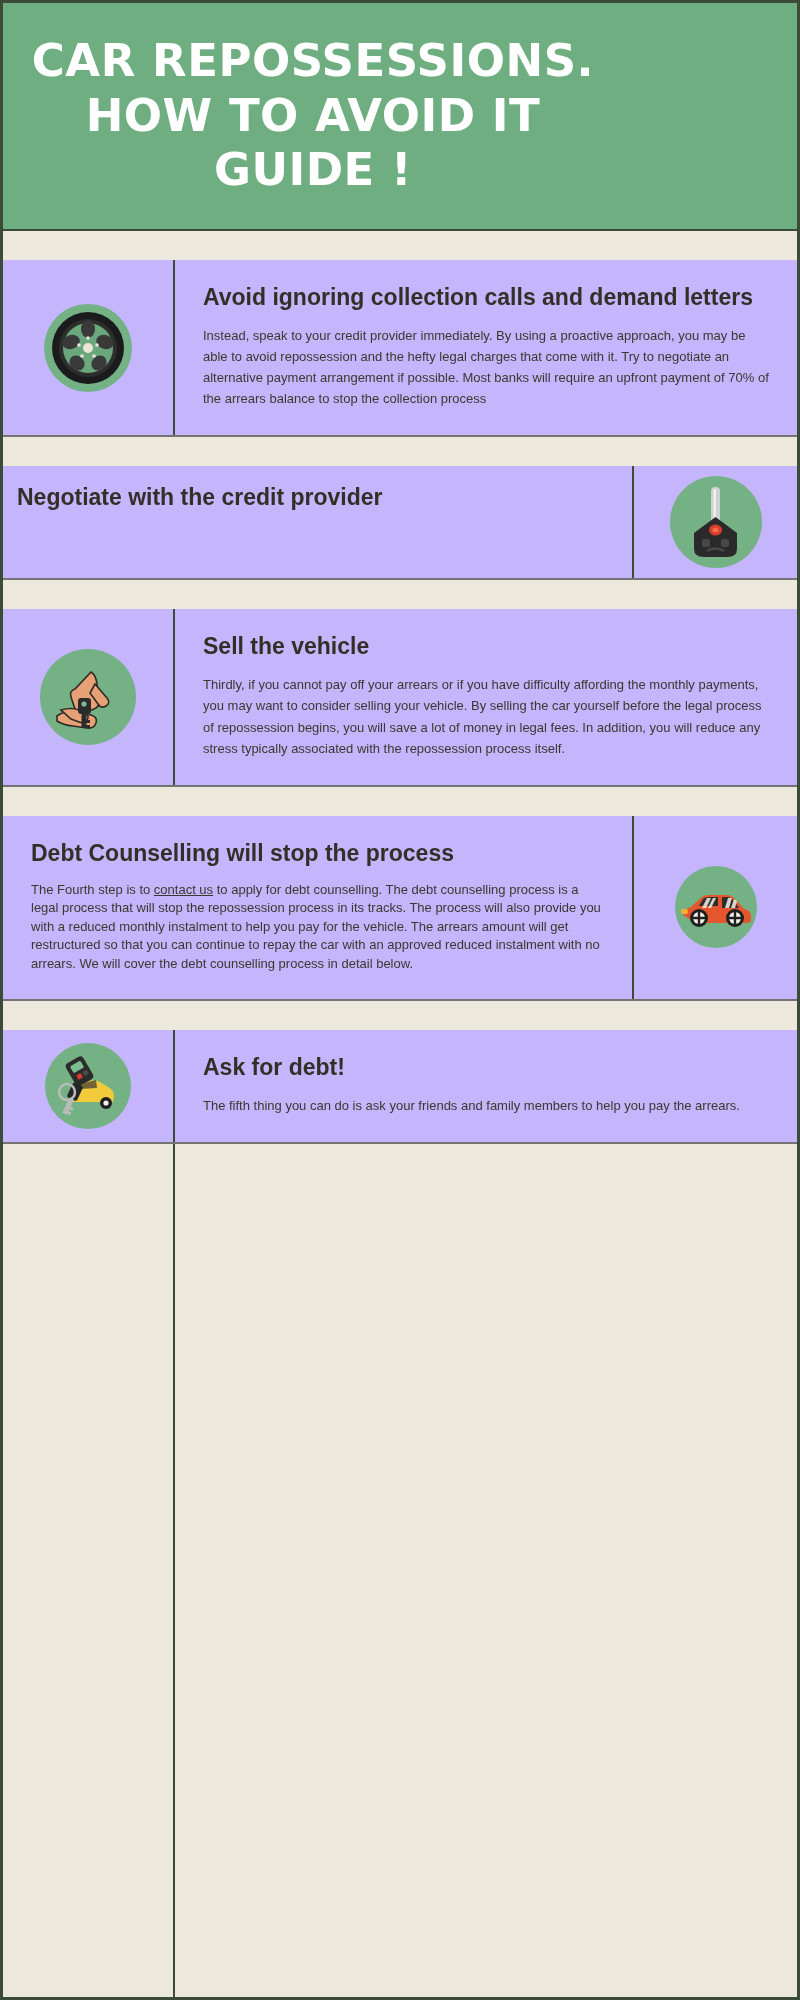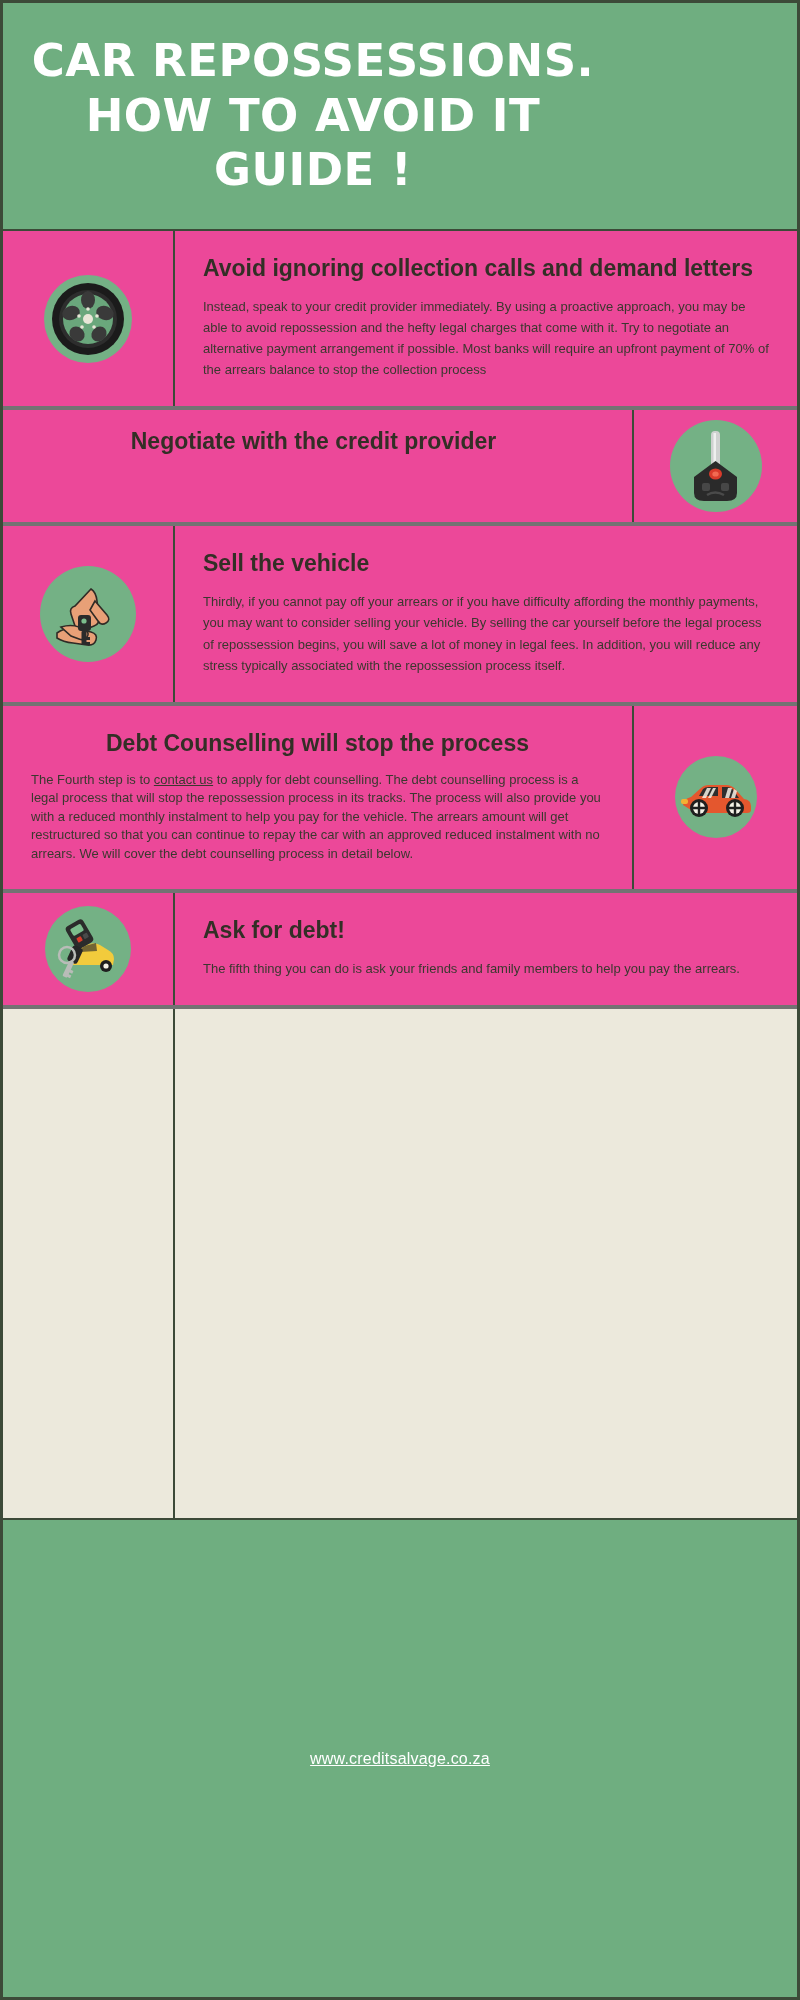--- a/index.html
+++ b/index.html
@@ -38,23 +38,24 @@
     line-height: 1.22;
     text-align: center;
     letter-spacing: 0.5px;
     width: 620px;
     font-family: "DejaVu Sans", sans-serif;
   }
 
   
   .section {
     display: flex;
-    background: #ec4899;
-    border-bottom: 4px solid #737373;
-    flex: none;
+    background: #c4b5fd;
+    border-bottom: 2px solid #737373;
+    flex: none;
+    margin-top: 29px;
   }
   .section.rev { flex-direction: row-reverse; }
 
   .icon-col {
     flex: none;
     display: flex;
     align-items: center;
     justify-content: center;
     padding: 10px 4px;
   }
@@ -67,21 +68,21 @@
   }
   .text-col.pad-narrow { padding: 18px 22px 22px 14px; }
 
   .sec-title {
     color: #332f26;
     font-weight: bold;
     font-size: 23px;
     line-height: 1.18;
     margin-bottom: 14px;
   }
-  .sec-title.center { text-align: center; }
+  .sec-title.center { }
   .sec-body {
     color: #3b382f;
     font-size: 13px;
     line-height: 1.62;
   }
   .sec-body.tight { line-height: 1.42; }
   .inline-link {
     text-decoration: underline;
     color: #3b382f;
   }
@@ -268,17 +269,14 @@
       <div class="sec-title">Ask for debt!</div>
       <div class="sec-body">The fifth thing you can do is ask your friends and family members to help you pay the arrears.</div>
     </div>
   </div>
 
   <div class="spacer-row">
     <div class="icon-col left"></div>
     <div class="text-col"></div>
   </div>
 
-  <div class="footer">
-    <a class="footer-link" href="#">www.creditsalvage.co.za</a>
-  </div>
 
 </div>
 
 </body></html>

